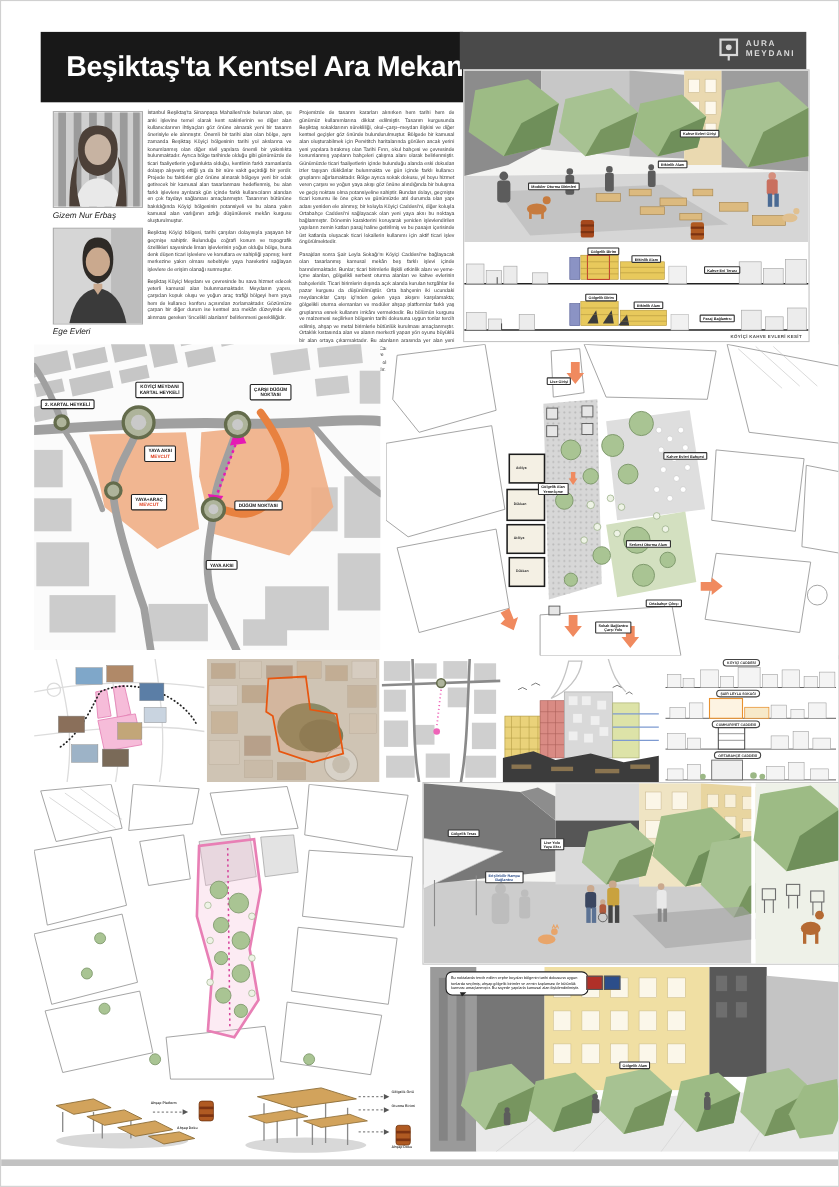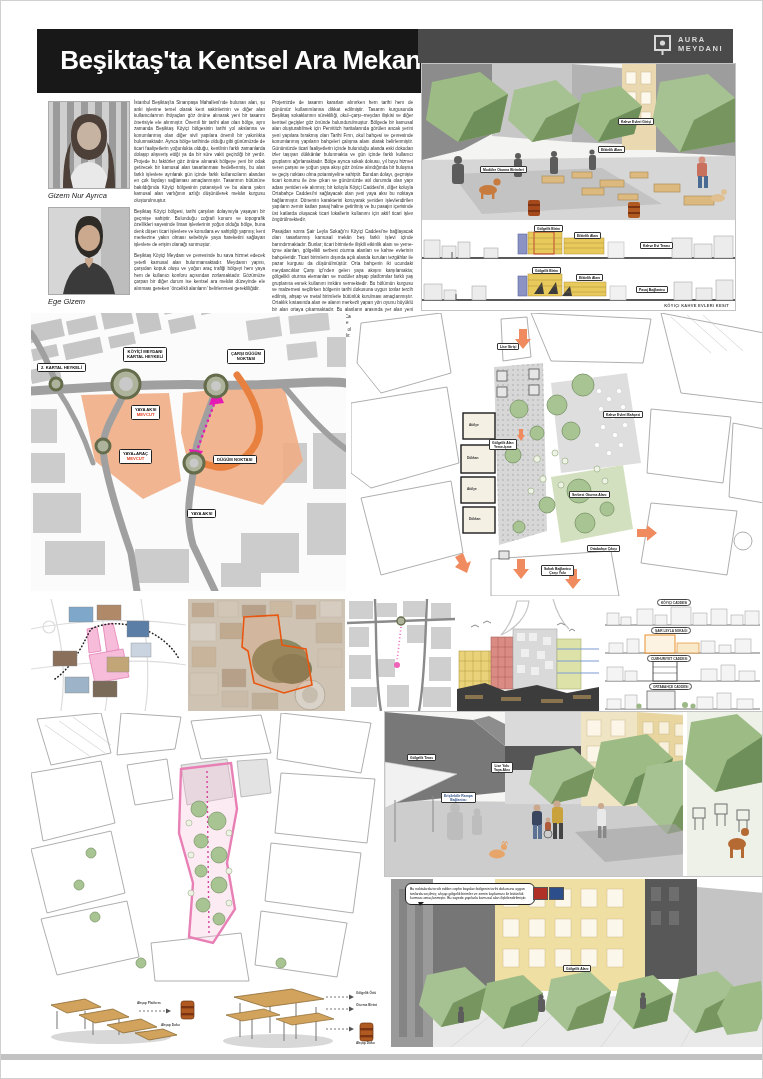--- a/index.html
+++ b/index.html
@@ -77,33 +77,33 @@
           <rect x="46" width="7" height="86"></rect>
           <rect x="60" width="7" height="86"></rect>
           <rect x="72" width="6" height="86"></rect>
         </g>
       <path d="M22,34 Q22,12 40,12 Q58,12 58,34 Q58,56 40,58 Q22,56 22,34" fill="#4c4038"></path>
       <ellipse cx="40" cy="34" rx="12" ry="14" fill="#c7b3a2"></ellipse>
       <path d="M18,86 Q24,60 40,60 Q56,60 62,86 Z" fill="#e9e9e9"></path>
       <path d="M22,40 Q18,66 24,86 L14,86 Q14,52 22,40 M58,40 Q62,66 56,86 L66,86 Q66,52 58,40" fill="#4c4038"></path>
     </svg>
   </div>
-  <div class="author-name" style="top:190px">Gizem Nur Ayrıca</div>
+  <div class="author-name" style="top:190px">Gizem Nur Erbaş</div>
 
   <div class="photo" style="top:206px">
     <svg width="80" height="86" viewBox="0 0 80 86">
       <rect width="80" height="86" fill="#d6d6d6"></rect>
       <rect x="52" width="28" height="86" fill="#bdbdbd"></rect>
       <path d="M26,28 Q26,8 40,8 Q54,8 54,28 Q54,46 40,50 Q26,46 26,28" fill="#2e2a26"></path>
       <ellipse cx="40" cy="30" rx="11" ry="13" fill="#caa98e"></ellipse>
       <path d="M14,86 Q20,56 40,54 Q60,56 66,86 Z" fill="#3a3a3a"></path>
       <path d="M36,54 L40,60 L44,54 L44,50 L36,50 Z" fill="#caa98e"></path>
     </svg>
   </div>
-  <div class="author-name" style="top:296px">Ege Gizem</div>
+  <div class="author-name" style="top:296px">Ege Evleri</div>
 
   <div id="col1" class="text-col">
     <p>İstanbul Beşiktaş'ta Sinanpaşa Mahallesi'nde bulunan alan, şu anki işlevine temel olarak kent sakinlerinin ve diğer alan kullanıcılarının ihtiyaçları göz önüne alınarak yeni bir tasarım önerisiyle ele alınmıştır. Önemli bir tarihi alan olan bölge, aynı zamanda Beşiktaş Köyiçi bölgesinin tarihi yol akslarına ve konumlanmış olan diğer sivil yapılara önemli bir yakınlıkta bulunmaktadır. Ayrıca bölge tarihinde olduğu gibi günümüzde de ticari faaliyetlerin yoğunlukta olduğu, kentlinin farklı zamanlarda dolaşıp alışveriş ettiği ya da bir süre vakit geçirdiği bir yerdir. Projede bu faktörler göz önüne alınarak bölgeye yeni bir odak getirecek bir kamusal alan tasarlanması hedeflenmiş, bu alan farklı işlevlere ayrılarak gün içinde farklı kullanıcıların alandan en çok faydayı sağlaması amaçlanmıştır. Tasarımın bütününe bakıldığında Köyiçi bölgesinin potansiyeli ve bu alana yakın kamusal alan varlığının azlığı düşünülerek mekân kurgusu oluşturulmuştur.</p>
     <p>Beşiktaş Köyiçi bölgesi, tarihi çarşıları dolayısıyla yaşayan bir geçmişe sahiptir. Bulunduğu coğrafi konum ve topografik özellikleri sayesinde liman işlevlerinin yoğun olduğu bölge, buna denk düşen ticari işlevlere ve konutlara ev sahipliği yapmış; kent merkezine yakın olması sebebiyle yaya hareketini sağlayan işlevlere de erişim olanağı sunmuştur.</p>
     <p>Beşiktaş Köyiçi Meydanı ve çevresinde bu sava hizmet edecek yeterli kamusal alan bulunmamaktadır. Meydanın yapısı, çarşıdan kopuk oluşu ve yoğun araç trafiği bölgeyi hem yaya hem de kullanıcı konforu açısından zorlamaktadır. Gözümüze çarpan bir diğer durum ise kentsel ara mekân düzeyinde ele alınması gereken 'öncelikli alanların' belirlenmesi gerekliliğidir.</p>
   </div>
   <div id="col2" class="text-col">
     <p>Projemizde de tasarım kararları alınırken hem tarihi hem de günümüz kullanımlarına dikkat edilmiştir. Tasarım kurgusunda Beşiktaş sokaklarının sürekliliği, okul–çarşı–meydan ilişkisi ve diğer kentsel geçişler göz önünde bulundurulmuştur. Bölgede bir kamusal alan oluşturabilmek için Pervititch haritalarında görülen ancak yerini yeni yapılara bırakmış olan Tarihi Fırın, okul bahçesi ve çevresinde konumlanmış yapıların bahçeleri çalışma alanı olarak belirlenmiştir. Günümüzde ticari faaliyetlerin içinde bulunduğu alanda eski dokudan izler taşıyan dükkânlar bulunmakta ve gün içinde farklı kullanıcı gruplarını ağırlamaktadır. Bölge ayrıca sokak dokusu, yıl boyu hizmet veren çarşısı ve yoğun yaya akışı göz önüne alındığında bir buluşma ve geçiş noktası olma potansiyeline sahiptir. Bundan dolayı, geçmişte ticari konumu ile öne çıkan ve günümüzde atıl durumda olan yapı adası yeniden ele alınmış; bir koluyla Köyiçi Caddesi'ni, diğer koluyla Ortabahçe Caddesi'ni sağlayacak olan yeni yaya aksı bu noktaya bağlanmıştır. Dönemin karakterini koruyarak yeniden işlevlendirilen yapıların zemin katları pasaj haline getirilmiş ve bu pasajın içerisinde üst katlarda oluşacak ticari lokallerin kullanımı için aktif ticari işlev öngörülmektedir.</p>
     <p>Pasajdan sonra Şair Leyla Sokağı'nı Köyiçi Caddesi'ne bağlayacak olan tasarlanmış kamusal mekân beş farklı işlevi içinde barındırmaktadır. Bunlar; ticari birimlerle ilişkili etkinlik alanı ve yeme-içme alanları, gölgelikli serbest oturma alanları ve kahve evlerinin bahçeleridir. Ticari birimlerin dışında açık alanda kurulan tezgâhlar ile pazar kurgusu da düşünülmüştür. Orta bahçenin iki ucundaki meydancıklar Çarşı içi'nden gelen yaya akışını karşılamakta; gölgelikli oturma elemanları ve modüler ahşap platformlar farklı yaş gruplarına esnek kullanım imkânı vermektedir. Bu bölümün kurgusu ve malzemesi seçilirken bölgenin tarihi dokusuna uygun tonlar tercih edilmiş, ahşap ve metal birimlerle bütünlük kurulması amaçlanmıştır. Ortaklık kıstasında alan ve alanın merkezli yapan yön oyunu büyüklü bir alan ortaya çıkarmaktadır. Bu alanların arasında yer alan yeni meydancıkların alanı ile Köyiçi Caddesi ve Şair Leyla Sokak arasındaki şerit; yine bu aksın ve Beşiktaş Çarşısı, Ortabahçe Caddesi'ne ulaşımı sağlayan alan oluşturmaktadır. Bu alanda da dükkanların devamlılığı bulunmaktadır.</p>
   </div>

